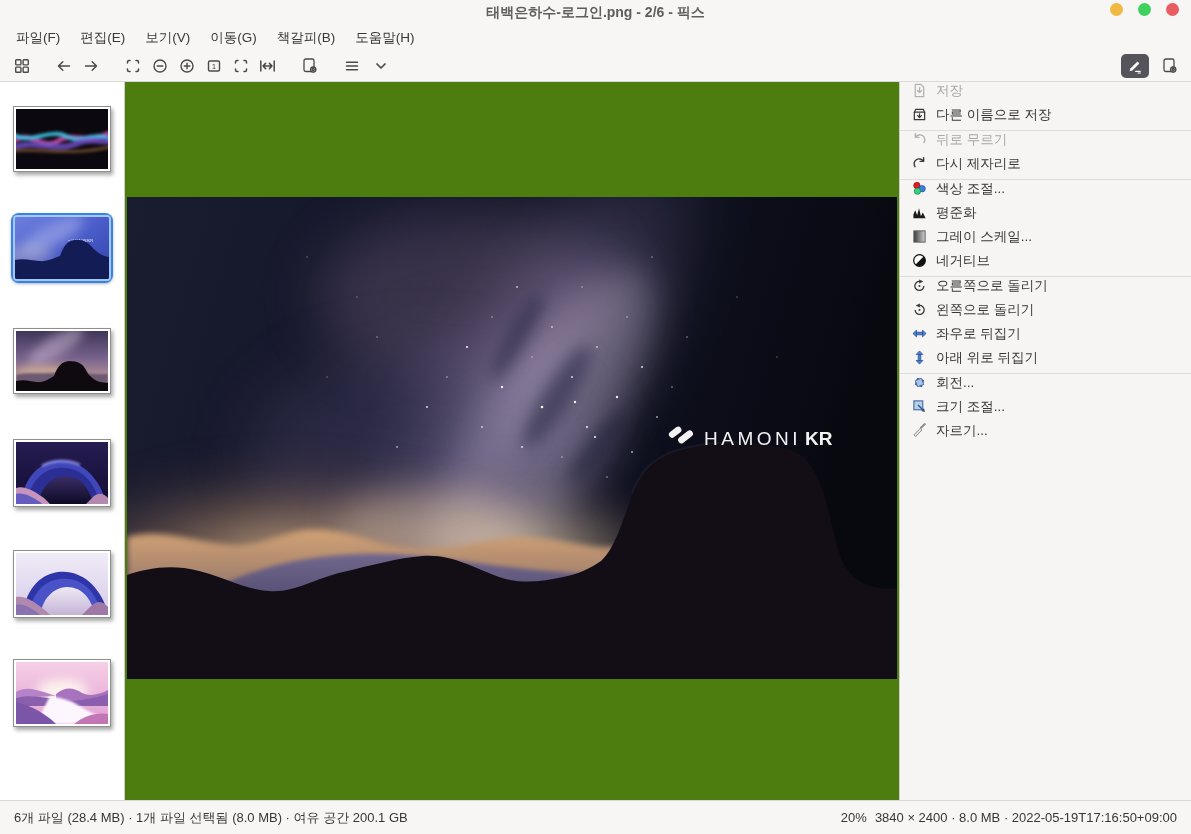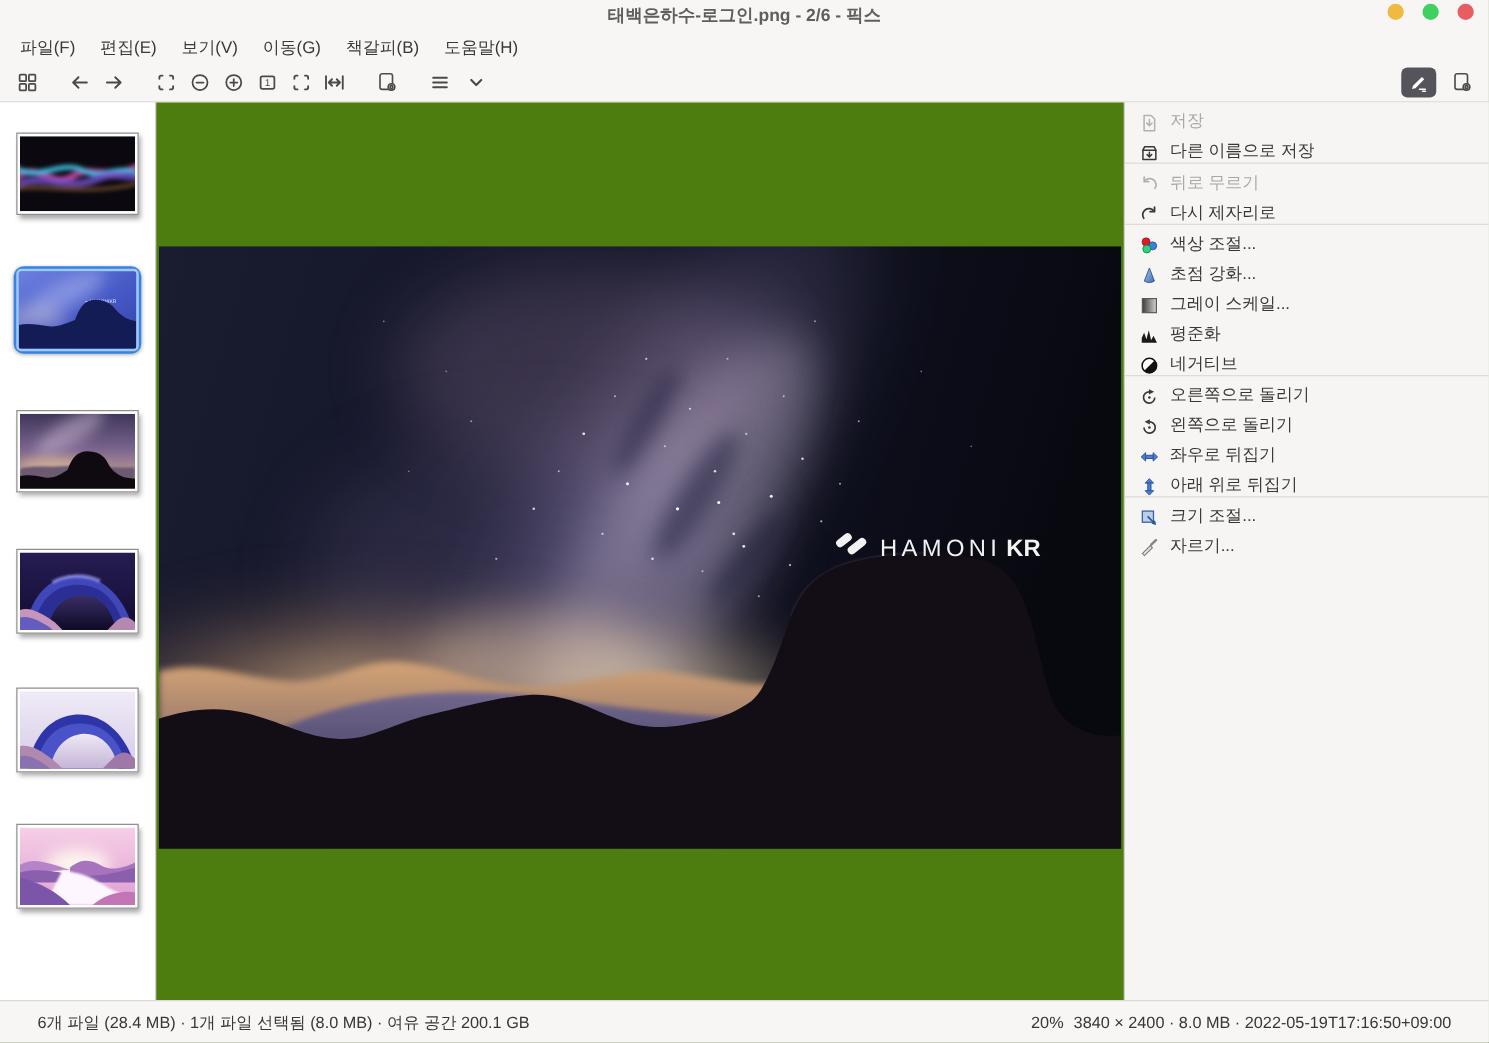--- a/index.html
+++ b/index.html
@@ -30,27 +30,27 @@
 
   .sidebar{width:124px;background:#ffffff;border-right:1px solid #cfcdca;position:relative;flex:none;}
   .thumb-frame{position:absolute;left:50%;transform:translateX(-50%);background:#fff;border:1px solid #8f8f8f;box-shadow:2px 3px 4px rgba(0,0,0,.35);padding:2px;line-height:0;}
   .thumb-sel{position:absolute;left:50%;transform:translateX(-50%);background:#3584e4;border-radius:8px;padding:2px;line-height:0;box-shadow:0 1px 3px rgba(0,0,0,.3);}
   .thumb-sel-inner{border:2px solid rgba(255,255,255,.55);border-radius:4px;overflow:hidden;line-height:0;}
 
   .canvas{flex:1;background:#4d7c0f;position:relative;min-width:0;}
   .main-image{position:absolute;left:2px;top:115px;line-height:0;}
 
   .editpanel{width:291px;background:#f6f5f4;border-left:1px solid #cfcdca;flex:none;display:flex;flex-direction:column;}
-  .eitem{height:24px;display:flex;align-items:flex-end;gap:9px;padding:0 11px;font-size:13.5px;color:#393733;cursor:default;flex:none;}
+  .eitem{height:24px;display:flex;align-items:flex-start;gap:9px;padding:0 11px;font-size:13.5px;color:#393733;cursor:default;flex:none;}
   .eitem .eicon{width:16px;height:16px;display:flex;align-items:center;justify-content:center;flex:none;}
   .eitem.disabled{color:#aaa8a4;}
   .esep{border-top:1px solid #dedcd8;flex:none;}
 
   
-  .statusbar{height:33px;border-top:1px solid #dbd9d6;display:flex;align-items:center;padding:0 30px;font-size:13px;color:#393733;flex:none;background:#f7f6f5;}
+  .statusbar{height:33px;border-top:1px solid #dbd9d6;display:flex;align-items:center;padding:0 14px;font-size:13px;color:#393733;flex:none;background:#f7f6f5;}
   .sb-left{flex:1;white-space:nowrap;}
   .sb-zoom{margin-right:8px;white-space:nowrap;}
   .sb-right{white-space:nowrap;}
 </style>
 </head>
 <body>
 
 <div class="window">
 
   <div class="titlebar">
@@ -434,56 +434,42 @@
               <circle cx="5.2" cy="4.8" r="3.4" fill="#e01b24" stroke="#8f1016" stroke-width="0.7"></circle>
               <circle cx="10.8" cy="8.2" r="3.4" fill="#3584e4" stroke="#1c4a87" stroke-width="0.7"></circle>
               <circle cx="5.8" cy="10.8" r="3.4" fill="#33d17a" stroke="#1a7a46" stroke-width="0.7"></circle>
             </svg>
           </span>
         <span>색상 조절...</span>
       </div>
       <div class="eitem">
         <span class="eicon">
             <svg width="15" height="15" viewBox="0 0 16 16">
-              <defs>
-                <linearGradient id="cone" x1="0" y1="0" x2="1" y2="1">
-                  <stop offset="0" stop-color="#a9c6ea"></stop>
-                  <stop offset="1" stop-color="#3d6db0"></stop>
-                </linearGradient>
-              </defs>
-              <path d="M8 1.5 L12.3 12.6 Q8 15.2 3.7 12.6 Z" fill="url(#cone)" stroke="#2f5890" stroke-width="0.8"></path>
-            </svg>
-          </span>
-        <span>초점 강화...</span>
+              <path d="M1.5 14 V10 L3.5 5.5 L5.5 11 L7.5 3.5 L9.5 12 L11.5 8 L14.5 14 Z" fill="#1a1a1a"></path>
+            </svg>
+          </span>
+        <span>평준화</span>
       </div>
       <div class="eitem">
         <span class="eicon">
             <svg width="15" height="15" viewBox="0 0 16 16">
               <defs>
                 <linearGradient id="gry" x1="0" y1="0" x2="1" y2="0">
                   <stop offset="0" stop-color="#3c3c3c"></stop>
                   <stop offset="1" stop-color="#d2d2d2"></stop>
                 </linearGradient>
               </defs>
               <rect x="2" y="2" width="12" height="12" fill="url(#gry)" stroke="#5a5a5a" stroke-width="1"></rect>
             </svg>
           </span>
         <span>그레이 스케일...</span>
       </div>
       <div class="eitem">
         <span class="eicon">
             <svg width="15" height="15" viewBox="0 0 16 16">
-              <path d="M1.5 14 V10 L3.5 5.5 L5.5 11 L7.5 3.5 L9.5 12 L11.5 8 L14.5 14 Z" fill="#1a1a1a"></path>
-            </svg>
-          </span>
-        <span>평준화</span>
-      </div>
-      <div class="eitem">
-        <span class="eicon">
-            <svg width="15" height="15" viewBox="0 0 16 16">
               <circle cx="8" cy="8" r="6.2" fill="#ffffff" stroke="#111111" stroke-width="1.3"></circle>
               <path d="M3.6 12.4 A6.2 6.2 0 0 0 12.4 3.6 Z" fill="#111111"></path>
             </svg>
           </span>
         <span>네거티브</span>
       </div>
       <div class="esep"></div>
 
       <div class="eitem">
         <span class="eicon">
@@ -527,20 +513,29 @@
               </g>
             </svg>
           </span>
         <span>아래 위로 뒤집기</span>
       </div>
       <div class="esep"></div>
 
       <div class="eitem">
         <span class="eicon">
             <svg width="15" height="15" viewBox="0 0 16 16">
+              <rect x="4.5" y="4.5" width="7" height="7" fill="#3e68b0" stroke="#27497e" stroke-width="0.8" transform="rotate(18 8 8)"></rect>
+              <rect x="4.5" y="4.5" width="7" height="7" fill="#a9c4e8" stroke="#3a5f9a" stroke-width="0.8" transform="rotate(-20 8 8)"></rect>
+            </svg>
+          </span>
+        <span>회전...</span>
+      </div>
+      <div class="eitem">
+        <span class="eicon">
+            <svg width="15" height="15" viewBox="0 0 16 16">
               <rect x="2" y="2" width="9.5" height="9.5" fill="#b9d0ea" stroke="#38639e" stroke-width="1.1"></rect>
               <path d="M6.5 6.5 L12.8 12.8" stroke="#2f5890" stroke-width="1.5"></path>
               <polygon points="13.8,13.8 9.8,12.8 12.8,9.8" fill="#2f5890"></polygon>
             </svg>
           </span>
         <span>크기 조절...</span>
       </div>
       <div class="eitem">
         <span class="eicon">
             <svg width="15" height="15" viewBox="0 0 16 16">

